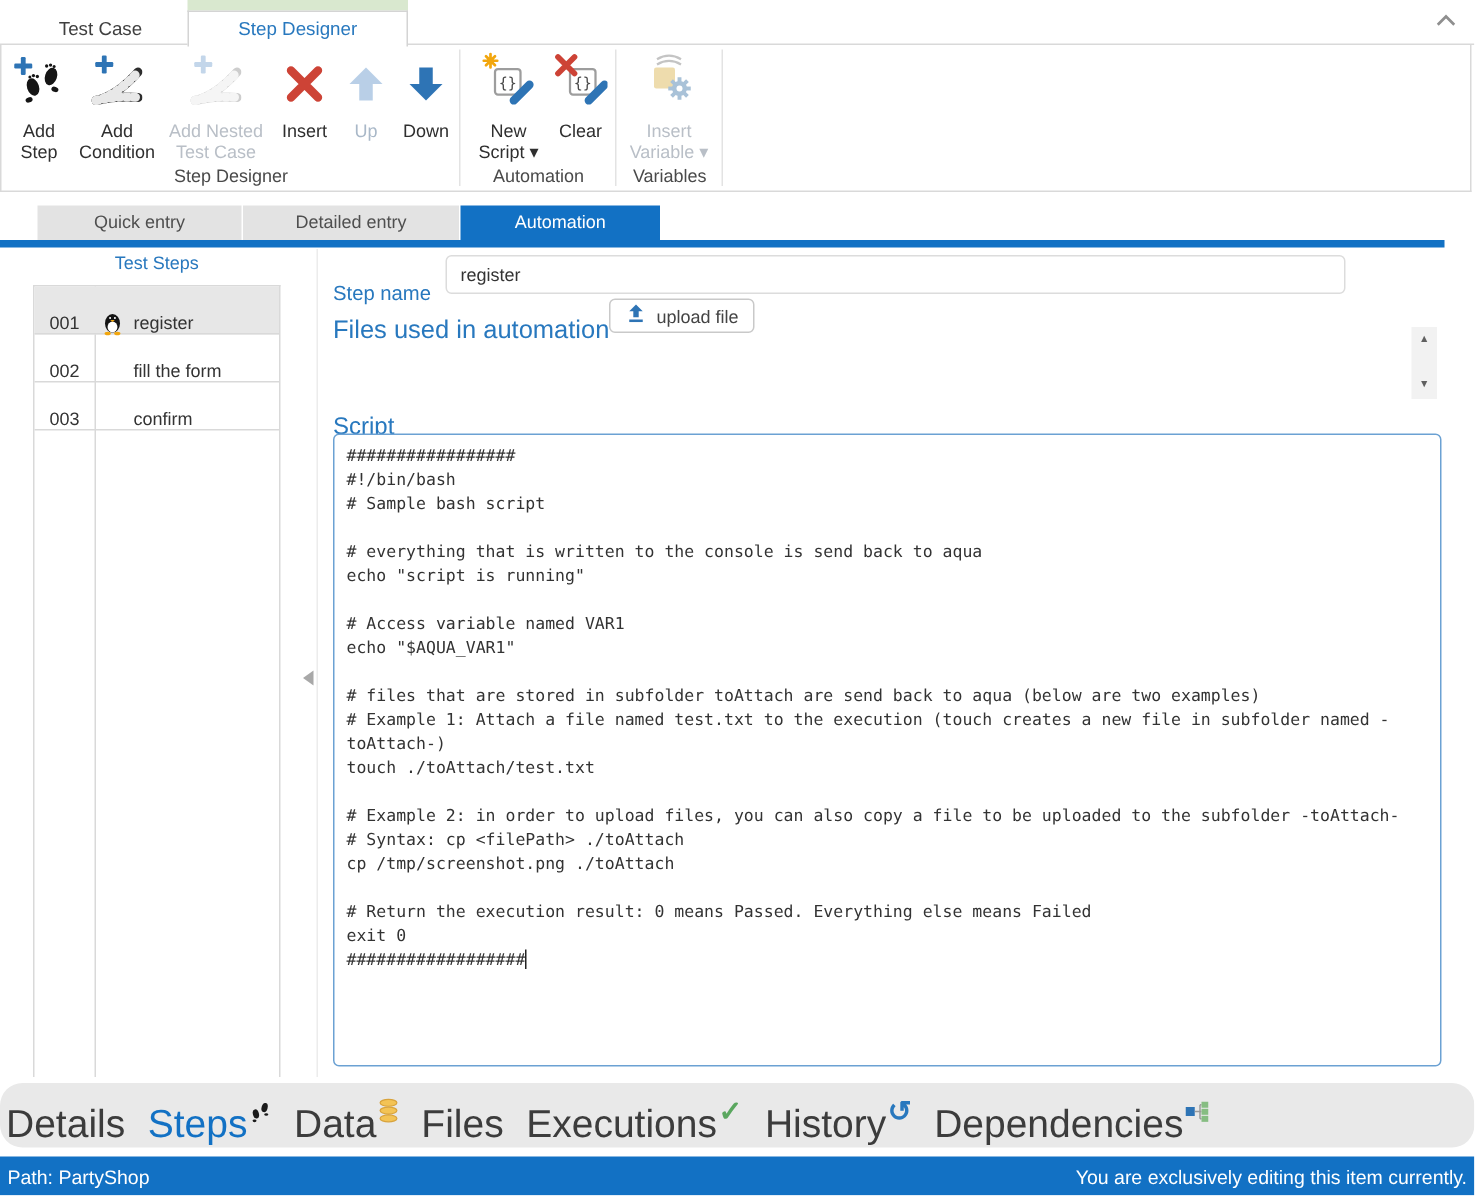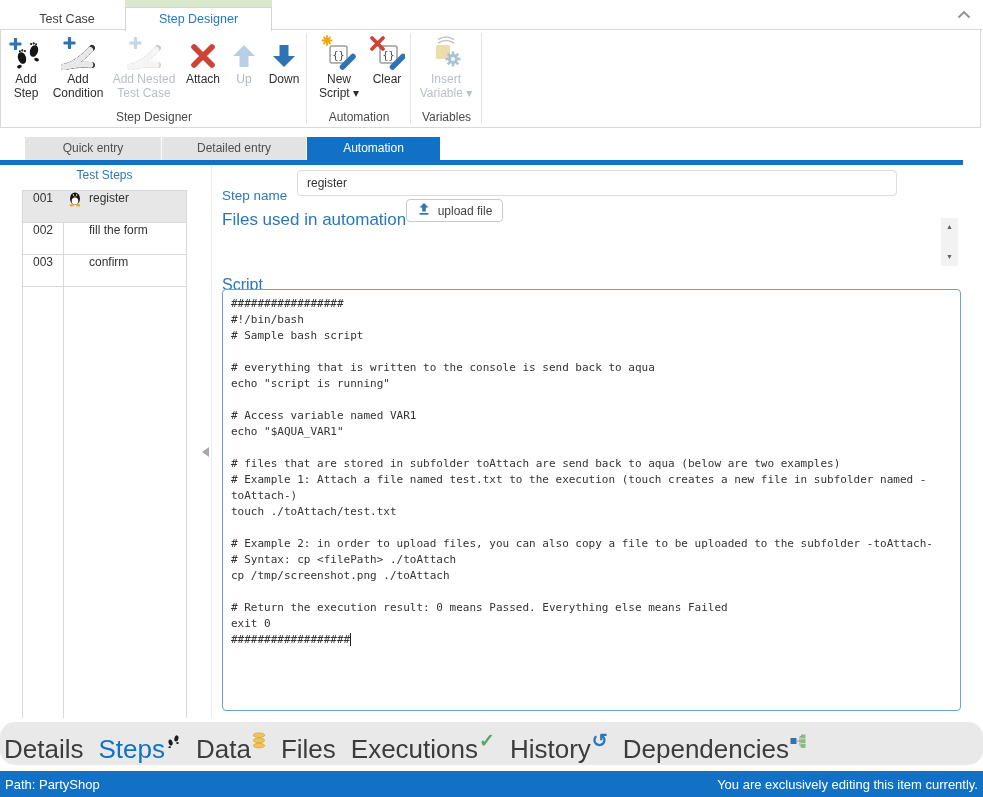--- a/index.html
+++ b/index.html
@@ -15,35 +15,35 @@
                font-size:12.5px; color:#3f3f3f; cursor:default; }
   .tab-active-doc { position:absolute; left:125px; top:7px; width:147px; height:24px; line-height:22px; text-align:center;
                background:#fff; border:1px solid #d4d4d4; border-bottom:none; color:#2878be; font-size:12.5px; z-index:3; }
   .ribbon-collapse { position:absolute; right:10px; top:7px; width:18px; height:14px; display:flex; align-items:center; justify-content:center; }
   
   .ribbon { position:absolute; left:0; top:30px; width:981px; height:98px; background:#fff;
             border:1px solid #d9d9d9; border-top:none; }
   .rdiv { position:absolute; top:3px; bottom:3px; width:1px; background:#e3e3e3; }
   .rbtn { position:absolute; top:4px; display:flex; flex-direction:column; align-items:center; cursor:pointer; }
   .rbtn .ric { height:38px; display:flex; align-items:flex-end; justify-content:center; }
-  .rbtn .rlb { font-size:12px; line-height:14px; text-align:center; color:#2f2f2f; margin-top:0; }
+  .rbtn .rlb { font-size:12px; line-height:14px; text-align:center; color:#2f2f2f; margin-top:8px; }
   .rbtn.disabled .rlb { color:#b9bfc7; }
   .rlb-light { color:#a9b8c8 !important; }
   .grp-label { position:absolute; bottom:3px; text-align:center; font-size:12px; color:#4a4a4a; }
   
   .subtab { position:absolute; top:137px; height:23px; line-height:23px; text-align:center; font-size:12px;
             background:#e3e3e3; color:#4f4f4f; cursor:pointer; }
   .subtab.active { background:#1271c4; color:#fff; }
   .blue-bar { position:absolute; left:0; top:160px; width:963px; height:5px; background:#1271c4; }
   
   .ts-title { position:absolute; left:22px; top:168px; width:165px; text-align:center; color:#2878be; font-size:12px; }
   .ts-table { position:absolute; left:22px; top:190px; width:165px; height:528px;
               border-left:1px solid #d9d9d9; border-right:1px solid #d9d9d9; border-top:1px solid #d9d9d9; }
   .ts-colline { position:absolute; left:40px; top:0; bottom:0; width:1px; background:#d9d9d9; }
-  .ts-row { position:relative; height:32px; border-bottom:1px solid #d9d9d9; display:flex; align-items:flex-start;
+  .ts-row { position:relative; height:32px; border-bottom:1px solid #d9d9d9; display:flex; align-items:flex-end;
             font-size:12px; color:#333; cursor:pointer; }
   .ts-row.selected { background:#e7e7e7; }
   .ts-num { width:40px; text-align:center; flex:none; }
   .ts-name { flex:1; padding-left:26px; position:relative; }
   .ts-stepicon { position:absolute; left:4px; top:-1px; }
   
   .split-line { position:absolute; left:211px; top:166px; width:1px; height:552px; background:#ececec; }
   .split-handle { position:absolute; left:201px; top:446px; width:9px; height:13px; cursor:pointer; }
   .split-handle:before { content:""; position:absolute; left:1px; top:1px;
      border-top:5.5px solid transparent; border-bottom:5.5px solid transparent; border-right:7px solid #a8a8a8; }
@@ -161,21 +161,21 @@
       </div>
       <div class="rlb">Add Nested Test Case</div>
     </div>
 
     <div class="rbtn" style="left:180px;width:44px">
       <div class="ric">
         <svg width="30" height="32" viewBox="0 0 30 30">
           <path d="M6 6 L24 24 M24 6 L6 24" stroke="#cd4336" stroke-width="5.6" stroke-linecap="round"></path>
         </svg>
       </div>
-      <div class="rlb">Attach</div>
+      <div class="rlb">Insert</div>
     </div>
 
     <div class="rbtn disabled" style="left:227px;width:32px">
       <div class="ric">
         <svg width="26" height="32" viewBox="0 0 26 30">
           <polygon points="13,4 24,15 17.5,15 17.5,26 8.5,26 8.5,15 2,15" fill="#b9cfe7"></polygon>
         </svg>
       </div>
       <div class="rlb rlb-light">Up</div>
     </div>

